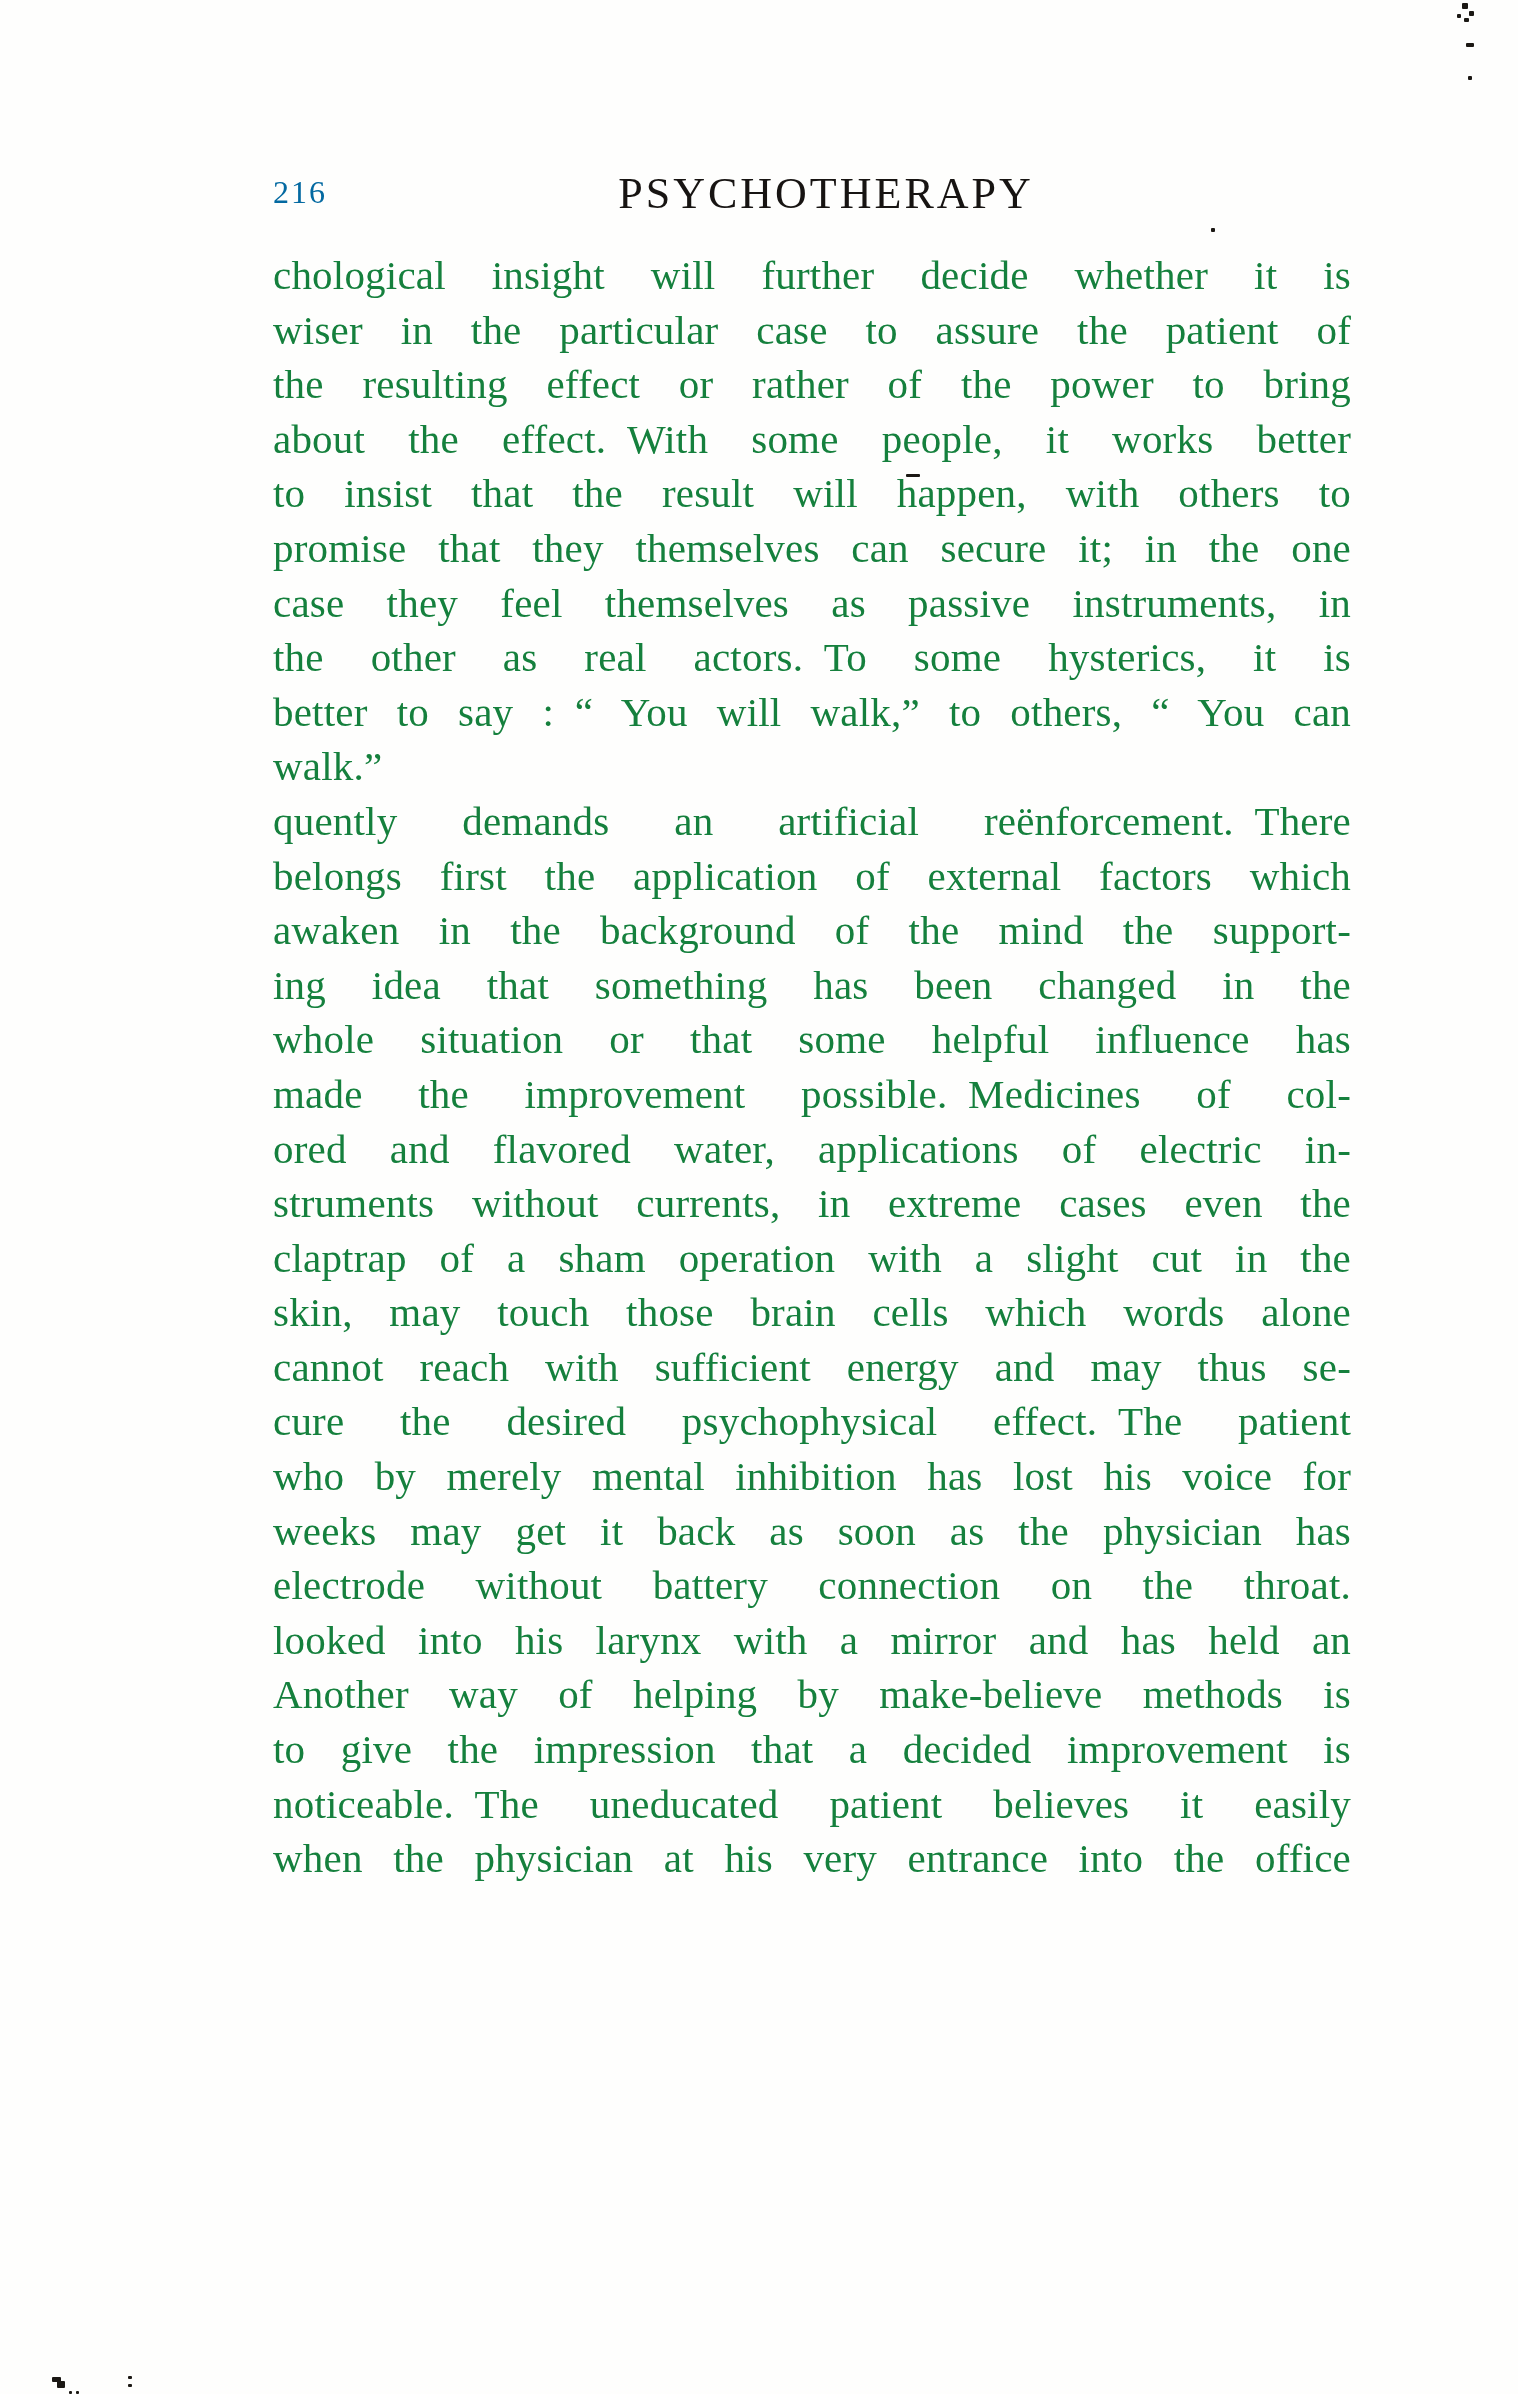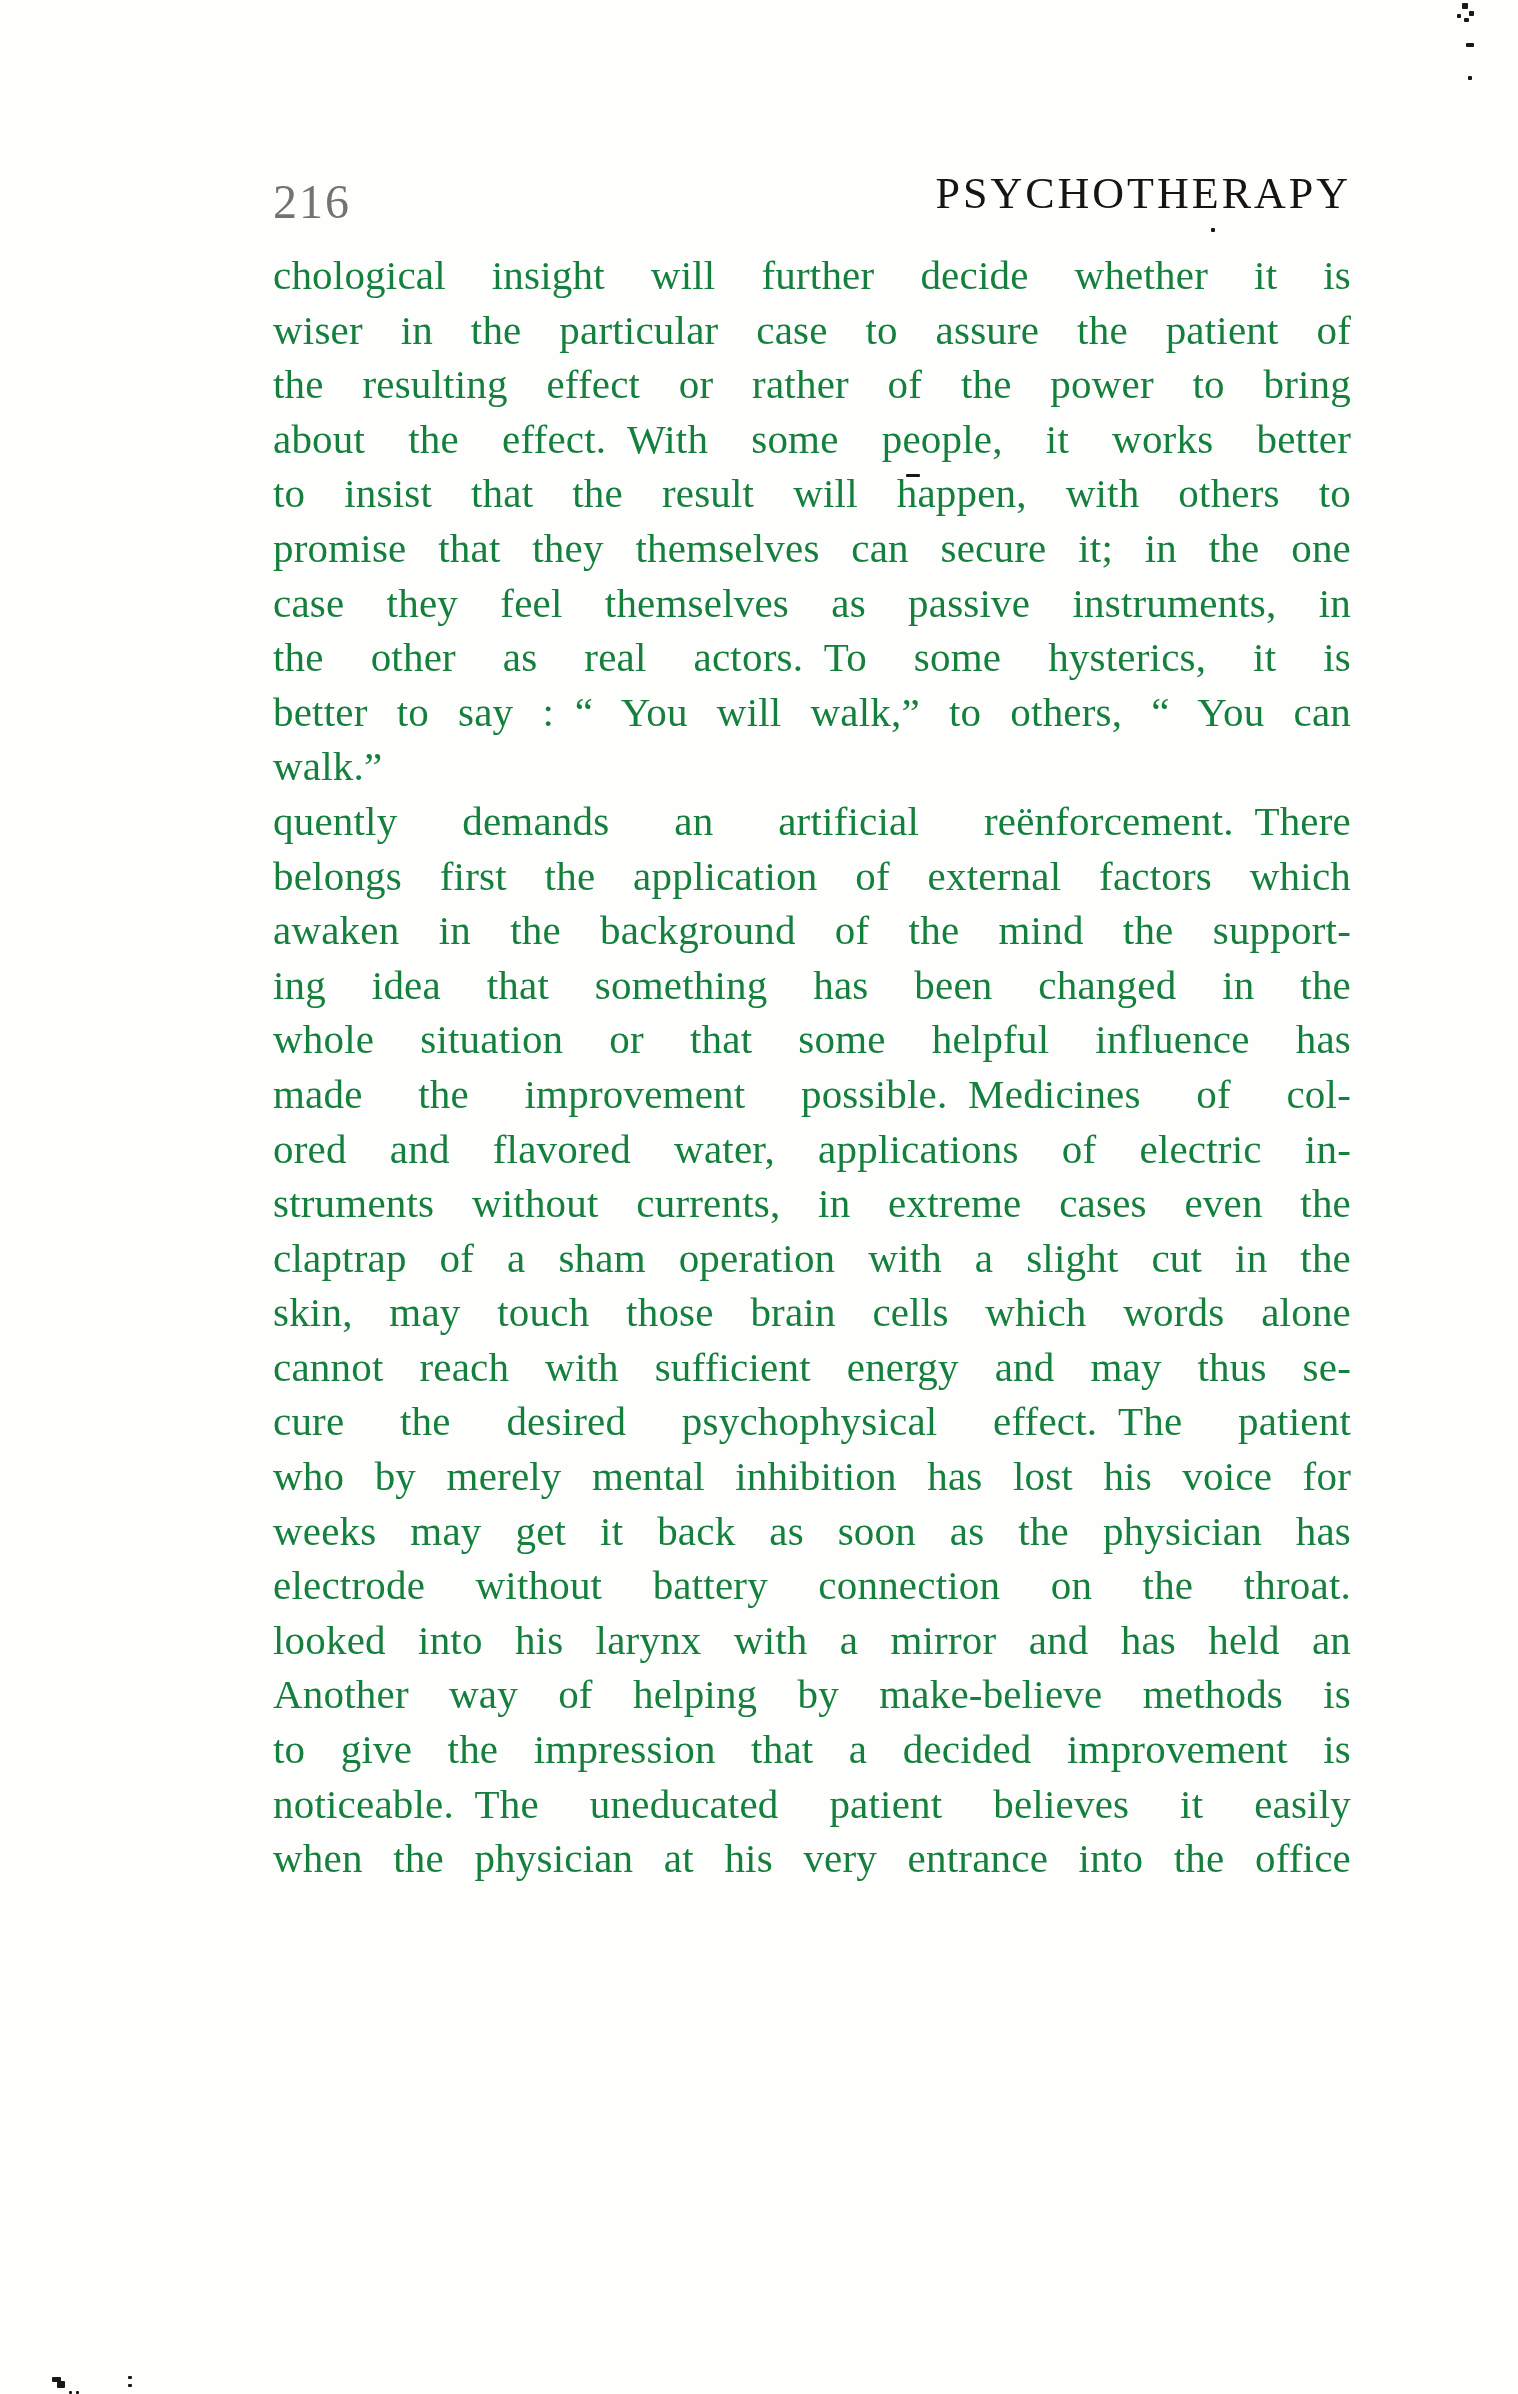--- a/index.html
+++ b/index.html
@@ -21,29 +21,29 @@
     position: absolute;
     top: 168px;
     left: 273px;
     width: 1078px;
     height: 52px;
   }
   .page-number {
     position: absolute;
     left: 0;
     top: 6px;
-    font-size: 48px;
+    font-size: 32px;
     letter-spacing: 2px;
-    color: #737373;
+    color: #0369a1;
   }
   .running-head {
     position: absolute;
     left: 0;
     width: 100%;
-    text-align: right;
+    text-align: center;
     font-size: 44px;
     letter-spacing: 3px;
     text-indent: 28px;
     color: #171412;
   }
   .text-block {
     position: absolute;
     top: 248px;
     left: 273px;
     width: 1078px;

